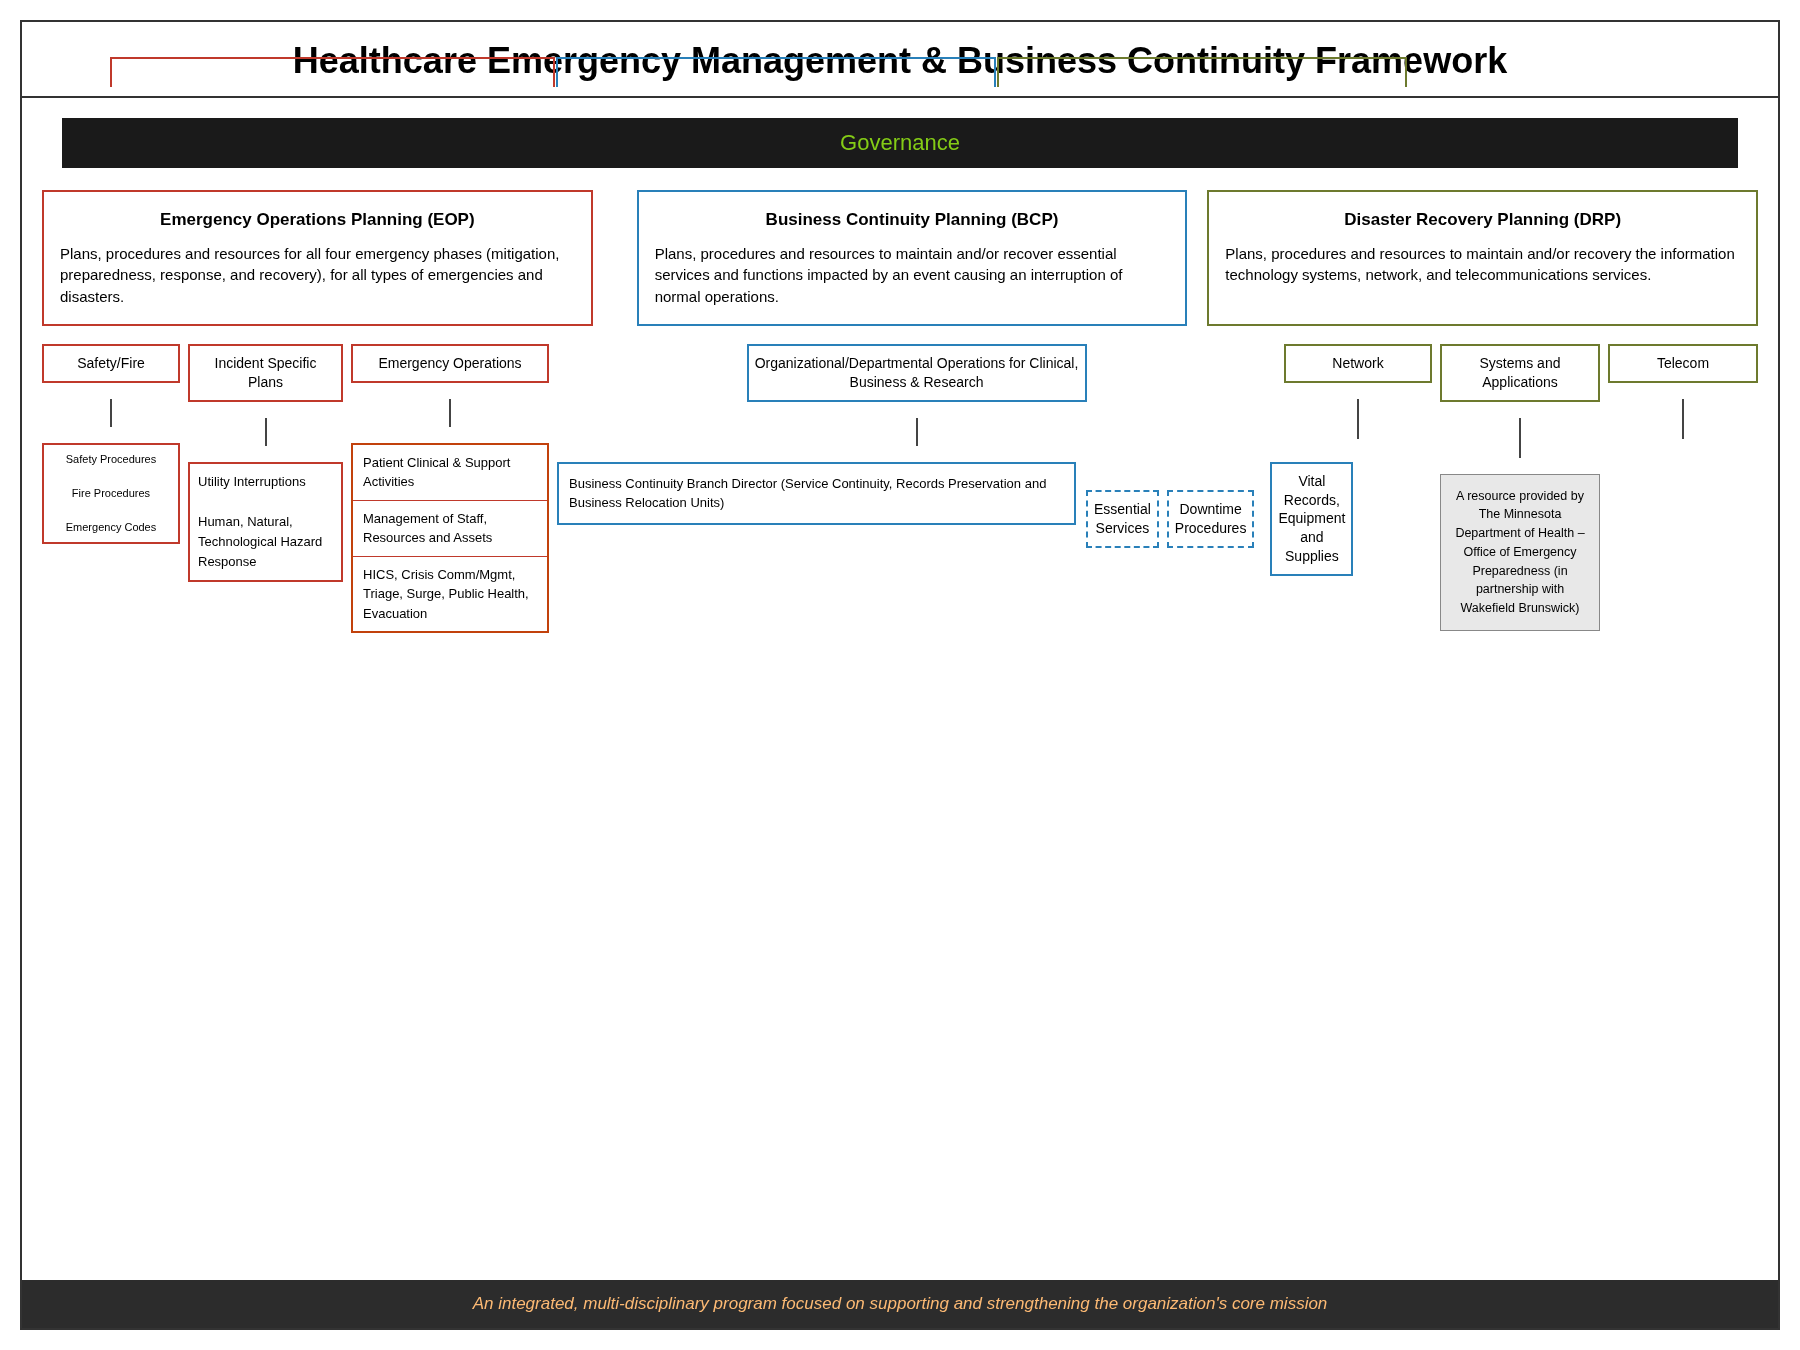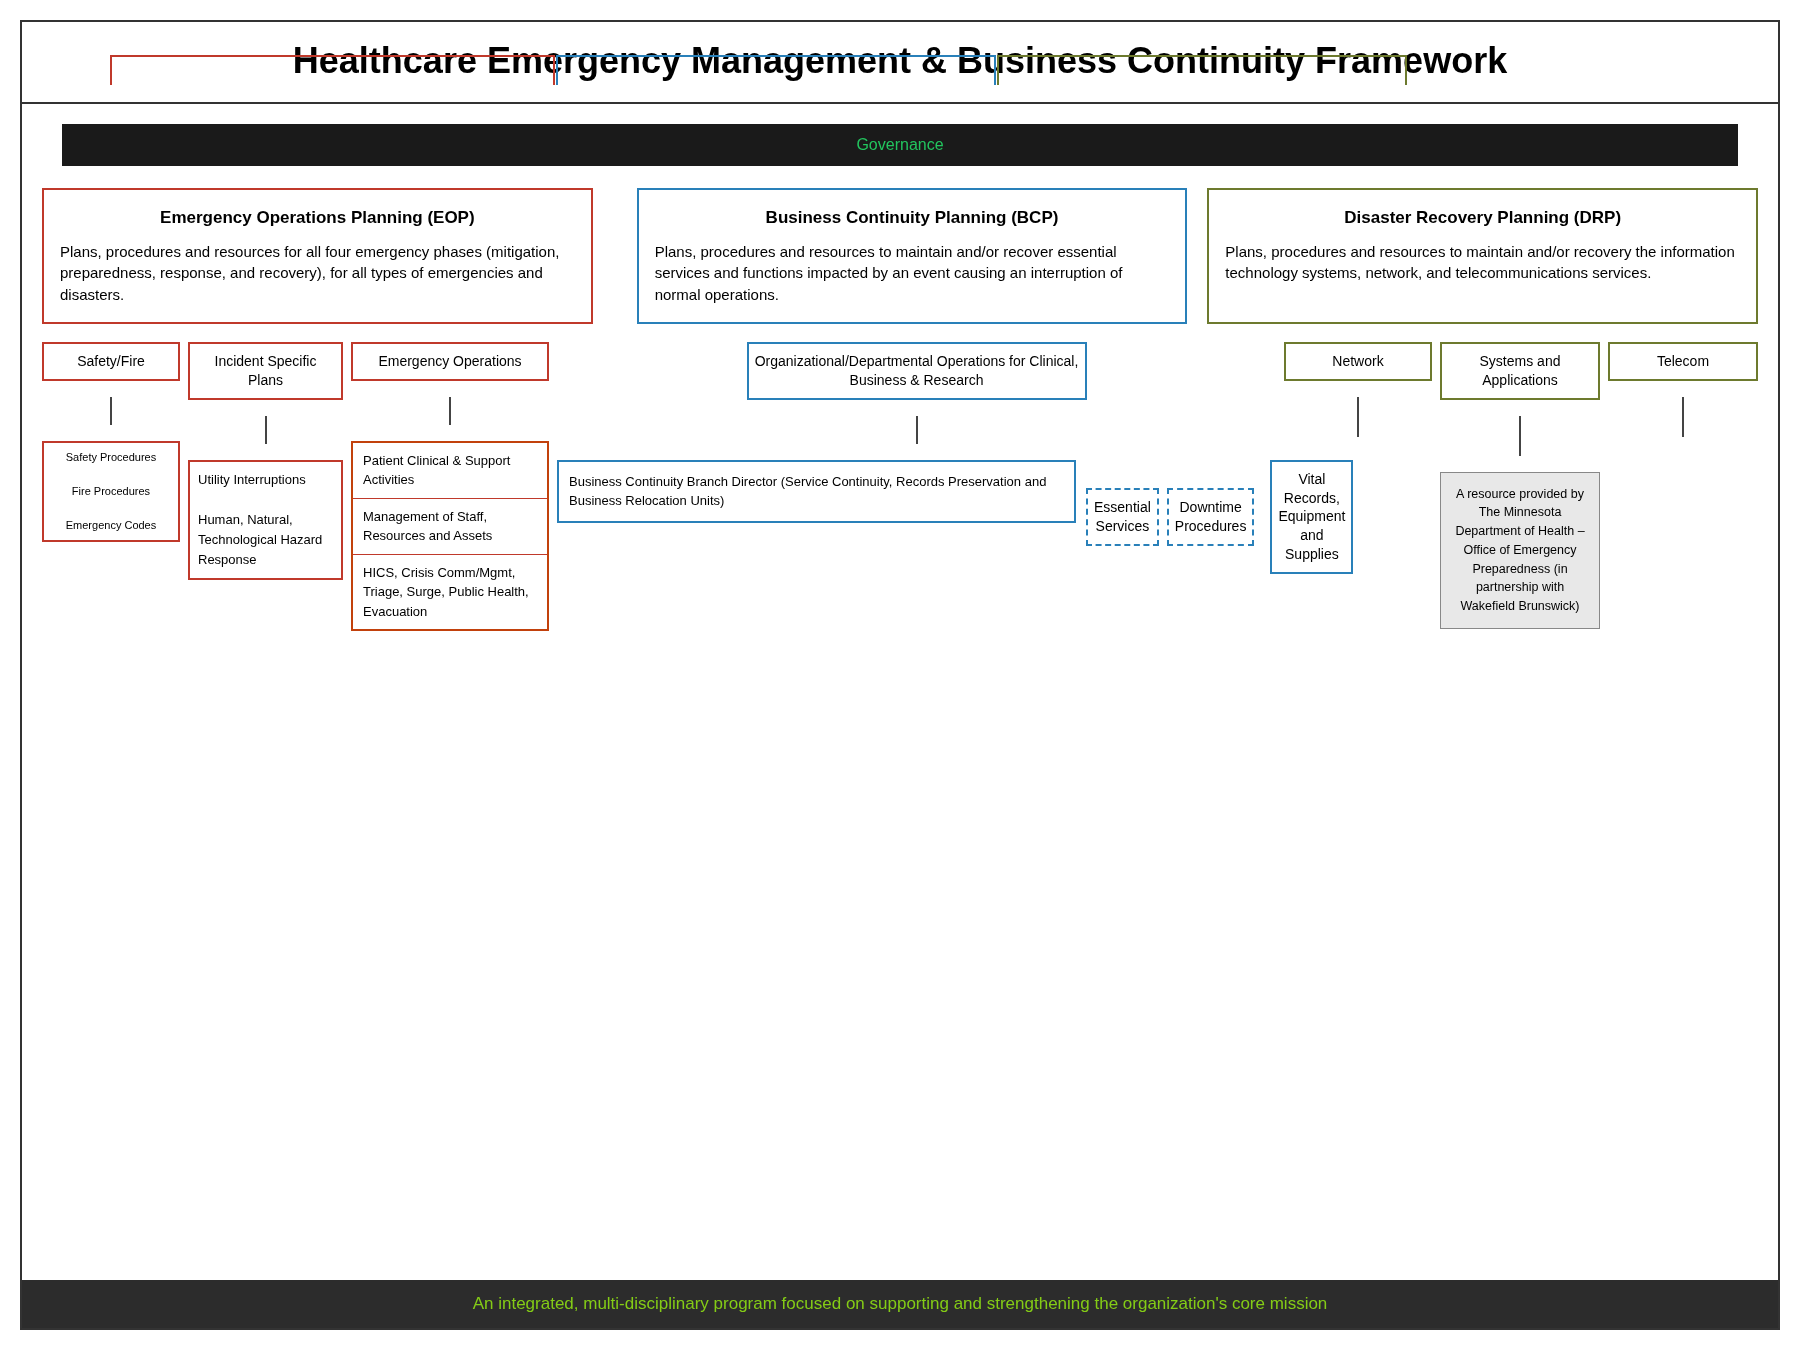--- a/index.html
+++ b/index.html
@@ -15,40 +15,40 @@
       border: 2px solid #333;
       width: 100%;
       min-height: 1310px;
       display: flex;
       flex-direction: column;
     }
 
     
     .header {
       text-align: center;
-      padding: 18px 10px 20px;
+      padding: 18px 10px 14px;
       border-bottom: 2px solid #333;
     }
     .header h1 {
       font-size: 36px;
       font-weight: bold;
     }
     .header h2 {
       font-size: 28px;
       font-weight: normal;
       margin-top: 6px;
     }
 
     
     .governance-bar {
       background: #1a1a1a;
-      color: #22c55e;
+      color: #84cc16;
       text-align: center;
       padding: 12px;
-      font-size: 16px;
+      font-size: 22px;
       margin: 20px 20px 0;
     }
 
     
     .main-content {
       flex: 1;
       padding: 0 20px 10px;
     }
 
     
@@ -80,25 +80,26 @@
     
     .full-diagram {
       position: relative;
       width: 100%;
       margin-top: 18px;
     }
 
     
     .footer {
       background: #2c2c2c;
-      color: #84cc16;
+      color: #fdba74;
       text-align: center;
       padding: 14px;
       font-size: 17px;
       margin-top: auto;
+      font-style: italic;
     }
 
     
     .dcol {
       display: flex;
       flex-direction: column;
       align-items: center;
       gap: 16px;
     }
 

